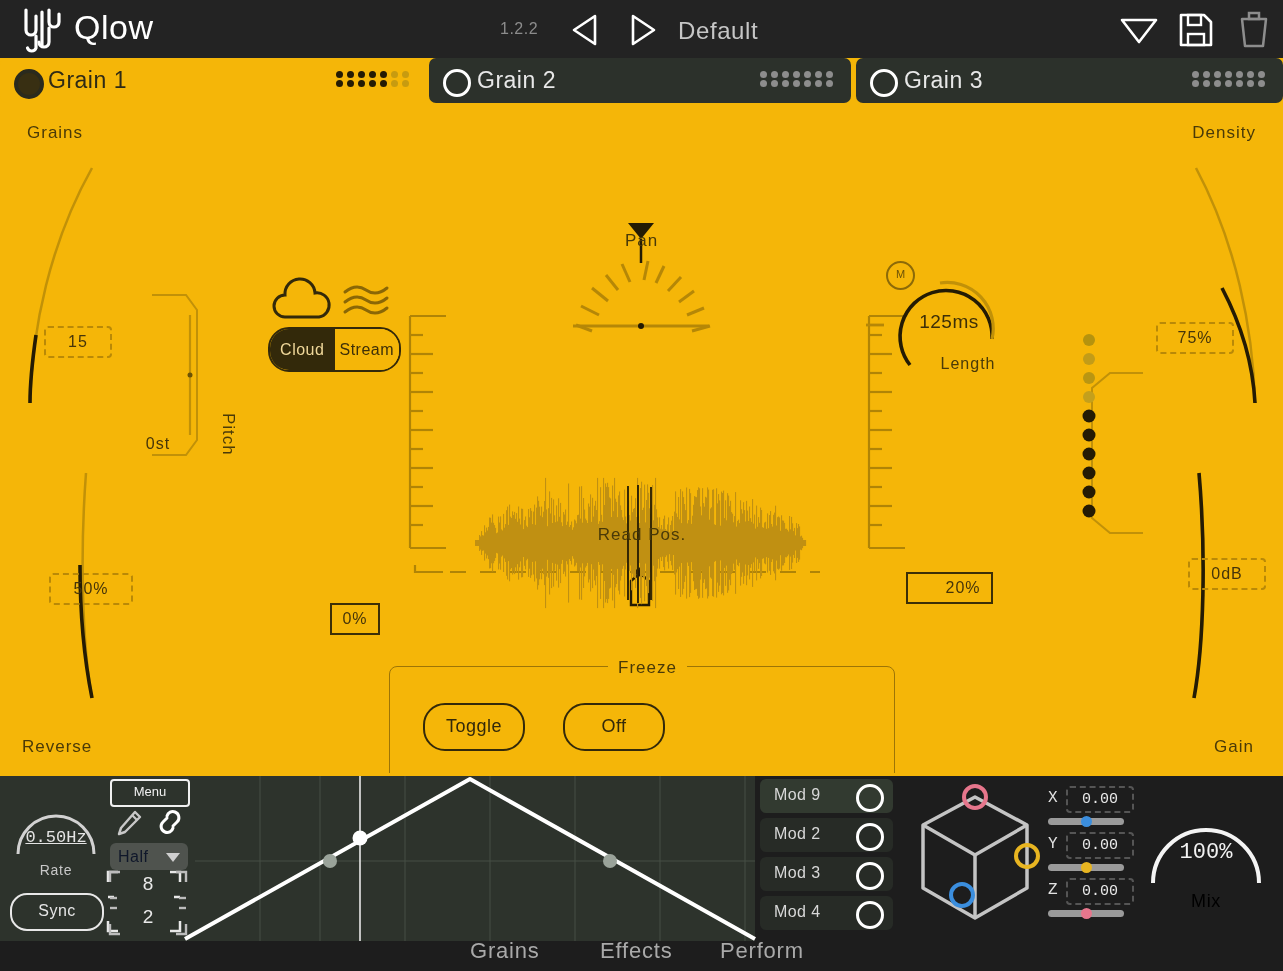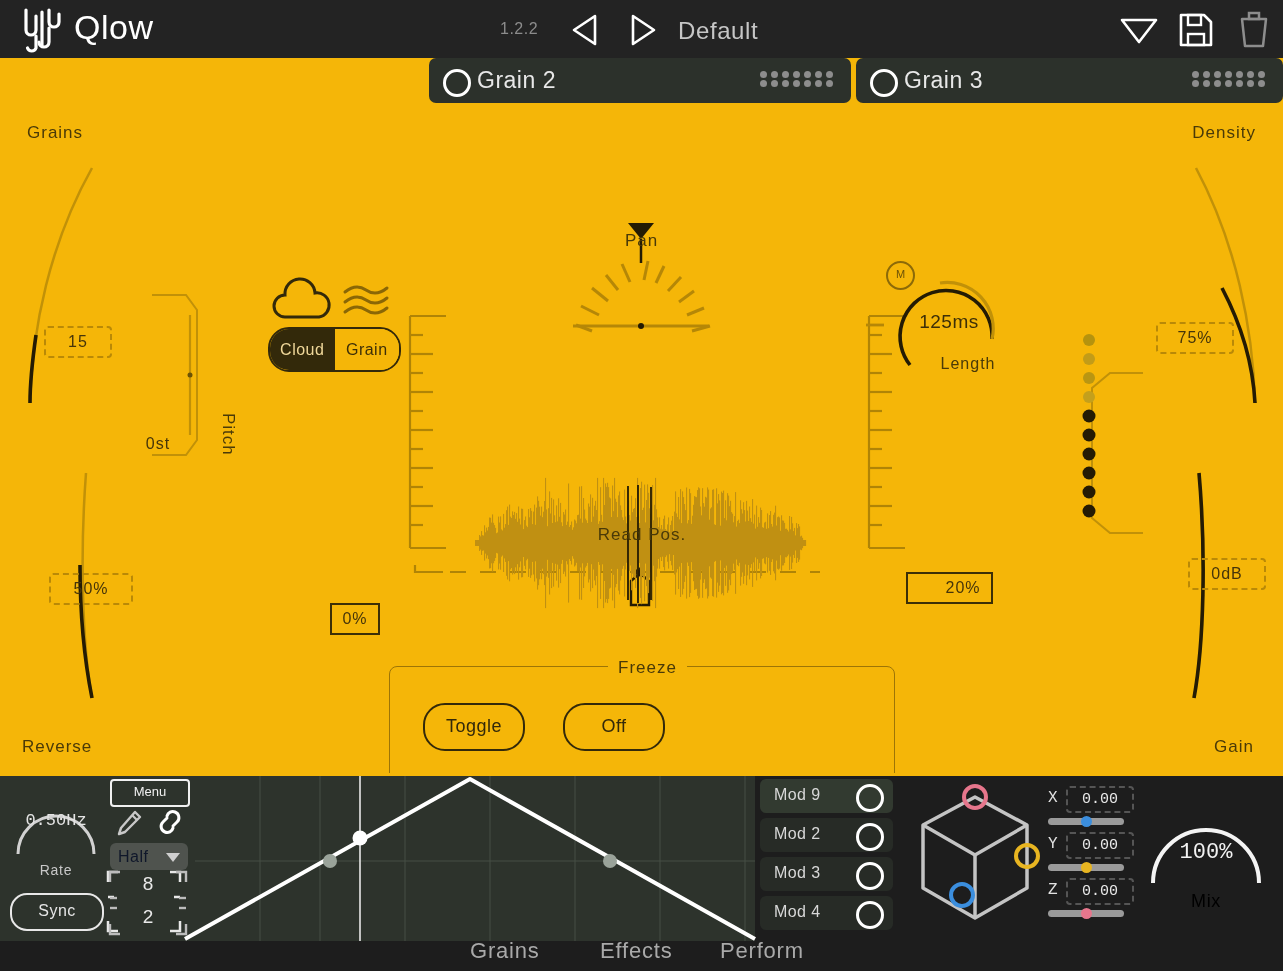--- a/index.html
+++ b/index.html
@@ -185,23 +185,24 @@
     position: absolute; left: 0; top: 773px;
     width: 1283px; height: 198px;
     background: #1d1d1d;
     border-top: 3px solid #f5b608;
   }
   #lfo-zone {
     position: absolute; left: 0; top: 0; width: 755px; height: 165px;
     background: #2d332c;
   }
   #rate-value {
-    position: absolute; left: 10px; top: 35px; width: 92px;
+    position: absolute; left: 10px; top: 52px; width: 92px;
     text-align: center; font-size: 17px; color: #e4e4e4;
     font-family: "Liberation Mono", monospace;
+    text-decoration: underline;
   }
   #rate-label {
     position: absolute; left: 10px; top: 86px; width: 92px;
     text-align: center; font-size: 14px; color: #c8c8c8; letter-spacing: 0.7px;
   }
   #sync-btn {
     position: absolute; left: 10px; top: 117px;
     width: 90px; height: 34px;
     border: 2px solid #e8e8e8; border-radius: 17px;
     line-height: 32px; text-align: center;
@@ -341,20 +342,40 @@
     </div>
     <div id="delete-icon" class="top-icon">
       <svg width="36" height="40" viewBox="0 0 36 40">
         <rect x="13" y="3" width="10" height="6" fill="none" stroke="#8d8d8d" stroke-width="2.5"></rect>
         <path d="M6 9 H30 L27 36 H9 Z" fill="none" stroke="#8d8d8d" stroke-width="2.5" stroke-linejoin="round"></path>
       </svg>
     </div>
   </div>
 
   <div id="tabbar">
+    <div class="grain-tab active" id="tab0" style="left:0px; width:427px;">
+      <div class="tab-ring"></div>
+      <div class="tab-label">Grain 1</div>
+      <div class="tab-dots" id="dots0">
+          <i style="background: rgb(36, 27, 4);"></i>
+          <i style="background: rgb(36, 27, 4);"></i>
+          <i style="background: rgb(36, 27, 4);"></i>
+          <i style="background: rgb(36, 27, 4);"></i>
+          <i style="background: rgb(36, 27, 4);"></i>
+          <i style="background: rgb(199, 155, 16);"></i>
+          <i style="background: rgb(199, 155, 16);"></i>
+          <i style="background: rgb(36, 27, 4);"></i>
+          <i style="background: rgb(36, 27, 4);"></i>
+          <i style="background: rgb(36, 27, 4);"></i>
+          <i style="background: rgb(36, 27, 4);"></i>
+          <i style="background: rgb(36, 27, 4);"></i>
+          <i style="background: rgb(199, 155, 16);"></i>
+          <i style="background: rgb(199, 155, 16);"></i>
+        </div>
+    </div>
     <div class="grain-tab inactive" id="tab1" style="left:429px; width:422px;">
       <div class="tab-ring"></div>
       <div class="tab-label">Grain 2</div>
       <div class="tab-dots" id="dots1">
           <i style="background: rgb(141, 141, 141);"></i>
           <i style="background: rgb(141, 141, 141);"></i>
           <i style="background: rgb(141, 141, 141);"></i>
           <i style="background: rgb(141, 141, 141);"></i>
           <i style="background: rgb(141, 141, 141);"></i>
           <i style="background: rgb(141, 141, 141);"></i>
@@ -853,21 +874,21 @@
       <svg width="48" height="38" viewBox="0 0 48 38">
         <g fill="none" stroke="#8a6706" stroke-width="3" stroke-linecap="round">
           <path d="M3 9 Q 14 0 24 7 Q 34 14 45 5"></path>
           <path d="M3 19 Q 14 10 24 17 Q 34 24 45 15"></path>
           <path d="M3 29 Q 14 20 24 27 Q 34 34 45 25"></path>
         </g>
       </svg>
     </div>
     <div id="cloudstream">
       <div class="half left">Cloud</div>
-      <div class="half right">Grain</div>
+      <div class="half right">Stream</div>
     </div>
 
     <div id="mod-badge">M</div>
     <div id="length-value">125ms</div>
     <div id="length-label">Length</div>
 
     <div id="freeze-group"></div>
     <div id="freeze-title">Freeze</div>
     <div class="pill-btn" id="freeze-toggle-btn">Toggle</div>
     <div class="pill-btn" id="freeze-off-btn">Off</div>

